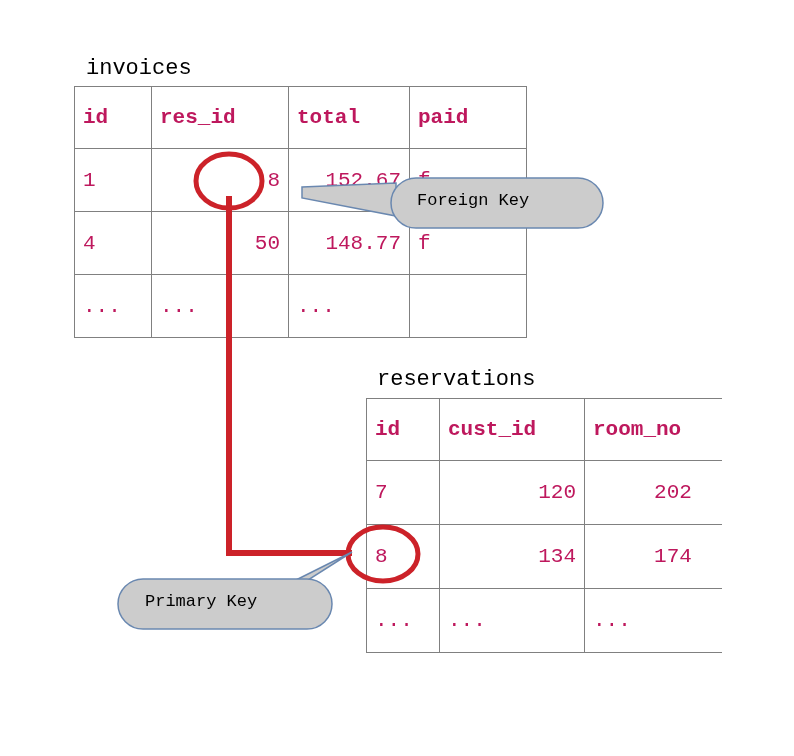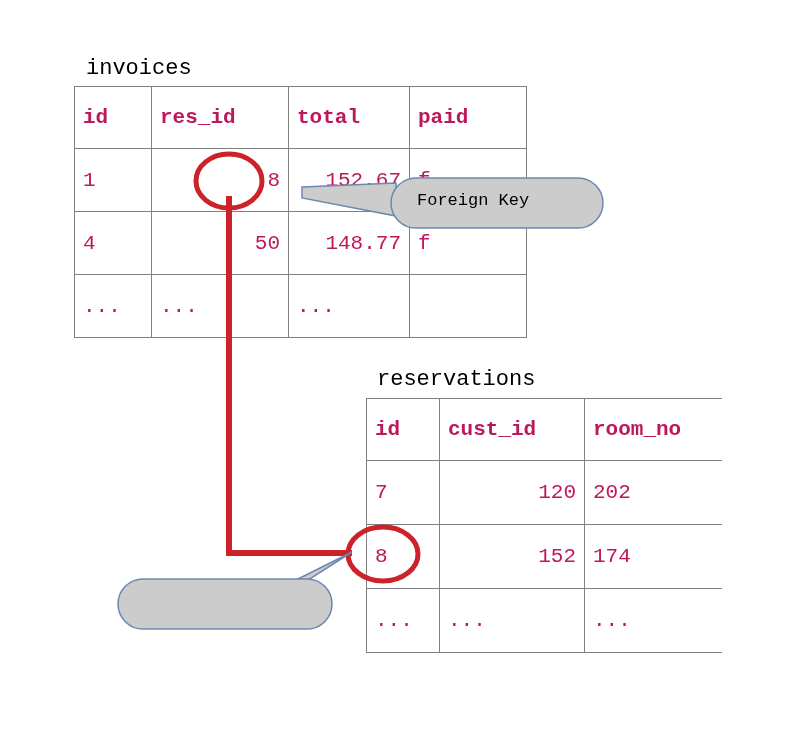--- a/index.html
+++ b/index.html
@@ -39,21 +39,21 @@
     padding: 0 8px;
     font-weight: normal;
     vertical-align: middle;
   }
   .db-table th {
     font-weight: bold;
     text-align: left;
   }
   .al-left   { text-align: left; }
   .al-right  { text-align: right; }
-  .al-center { text-align: left; }
+  .al-center { text-align: center; }
 
   #invoices-table { left: 74px; top: 86px; width: 384px; }
   #invoices-table tr { height: 63px; }
   #invoices-table tr.hdr { height: 62px; }
 
   #reservations-table { left: 366px; top: 398px; width: 346px; }
   #reservations-table tr { height: 64px; }
   #reservations-table tr.hdr { height: 62px; }
 
   
@@ -120,21 +120,21 @@
         <th class="al-left" style="width:128px;">cust_id</th>
         <th class="al-left" style="width:160px;">room_no</th>
       </tr>
       <tr>
         <td class="al-left">7</td>
         <td class="al-right">120</td>
         <td class="al-center">202</td>
       </tr>
       <tr>
         <td class="al-left">8</td>
-        <td class="al-right">152</td>
+        <td class="al-right">134</td>
         <td class="al-center">174</td>
       </tr>
       <tr>
         <td class="al-left">...</td>
         <td class="al-left">...</td>
         <td class="al-left">...</td>
       </tr>
     </tbody>
   </table>
 
@@ -154,14 +154,15 @@
 
     <path d="M 264 596
              L 352 552
              L 300 585
              L 316 600 Z" fill="#cccccc" stroke="#6a88b0" stroke-width="1.5"></path>
     <rect x="118" y="579" width="214" height="50" rx="25" ry="25" fill="#cccccc" stroke="#6a88b0" stroke-width="1.5"></rect>
   </svg>
 
   <div class="callout-text" style="left:417px; top:192px;">Foreign Key</div>
 
+  <div class="callout-text" style="left:145px; top:593px;">Primary Key</div>
 
 </div>
 
 </body></html>

